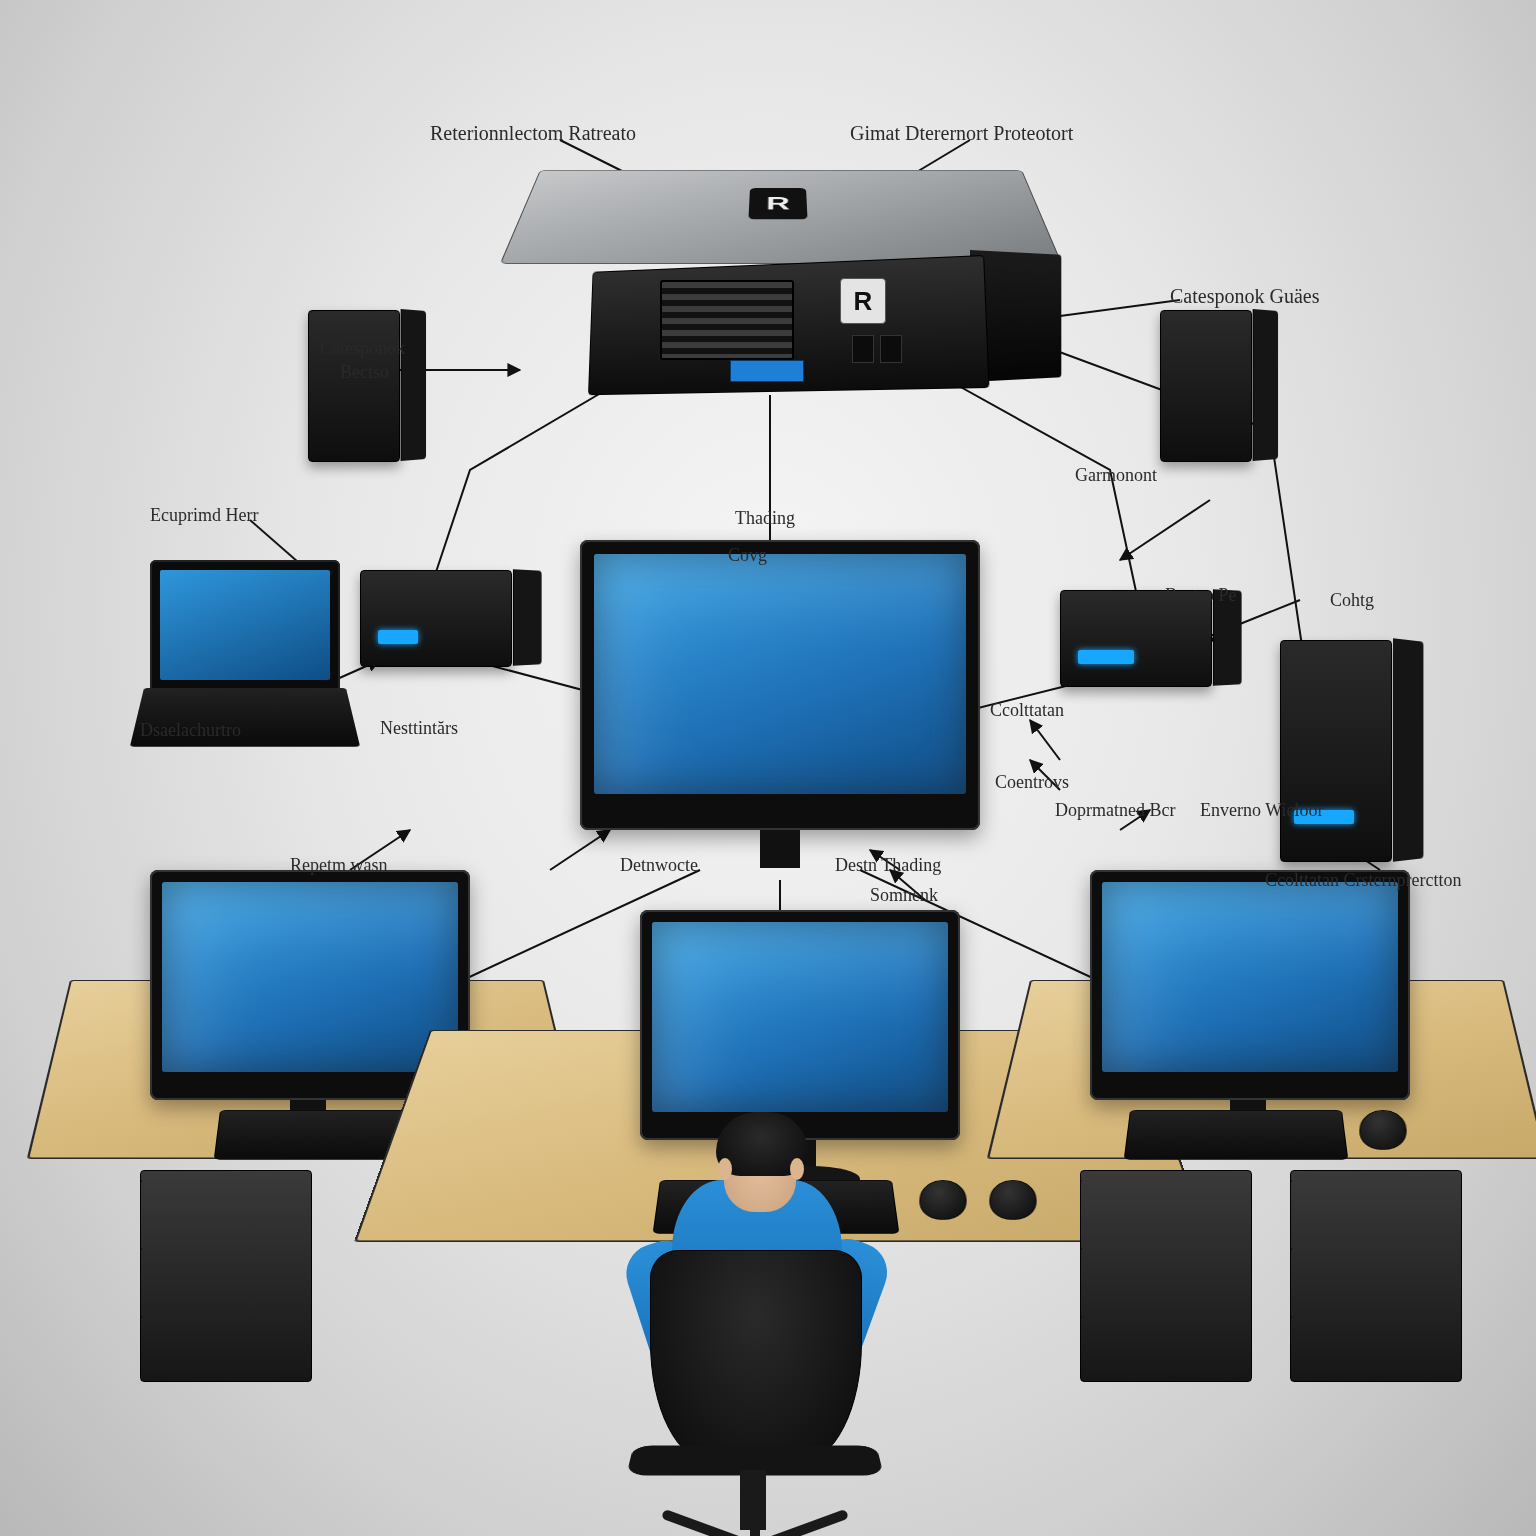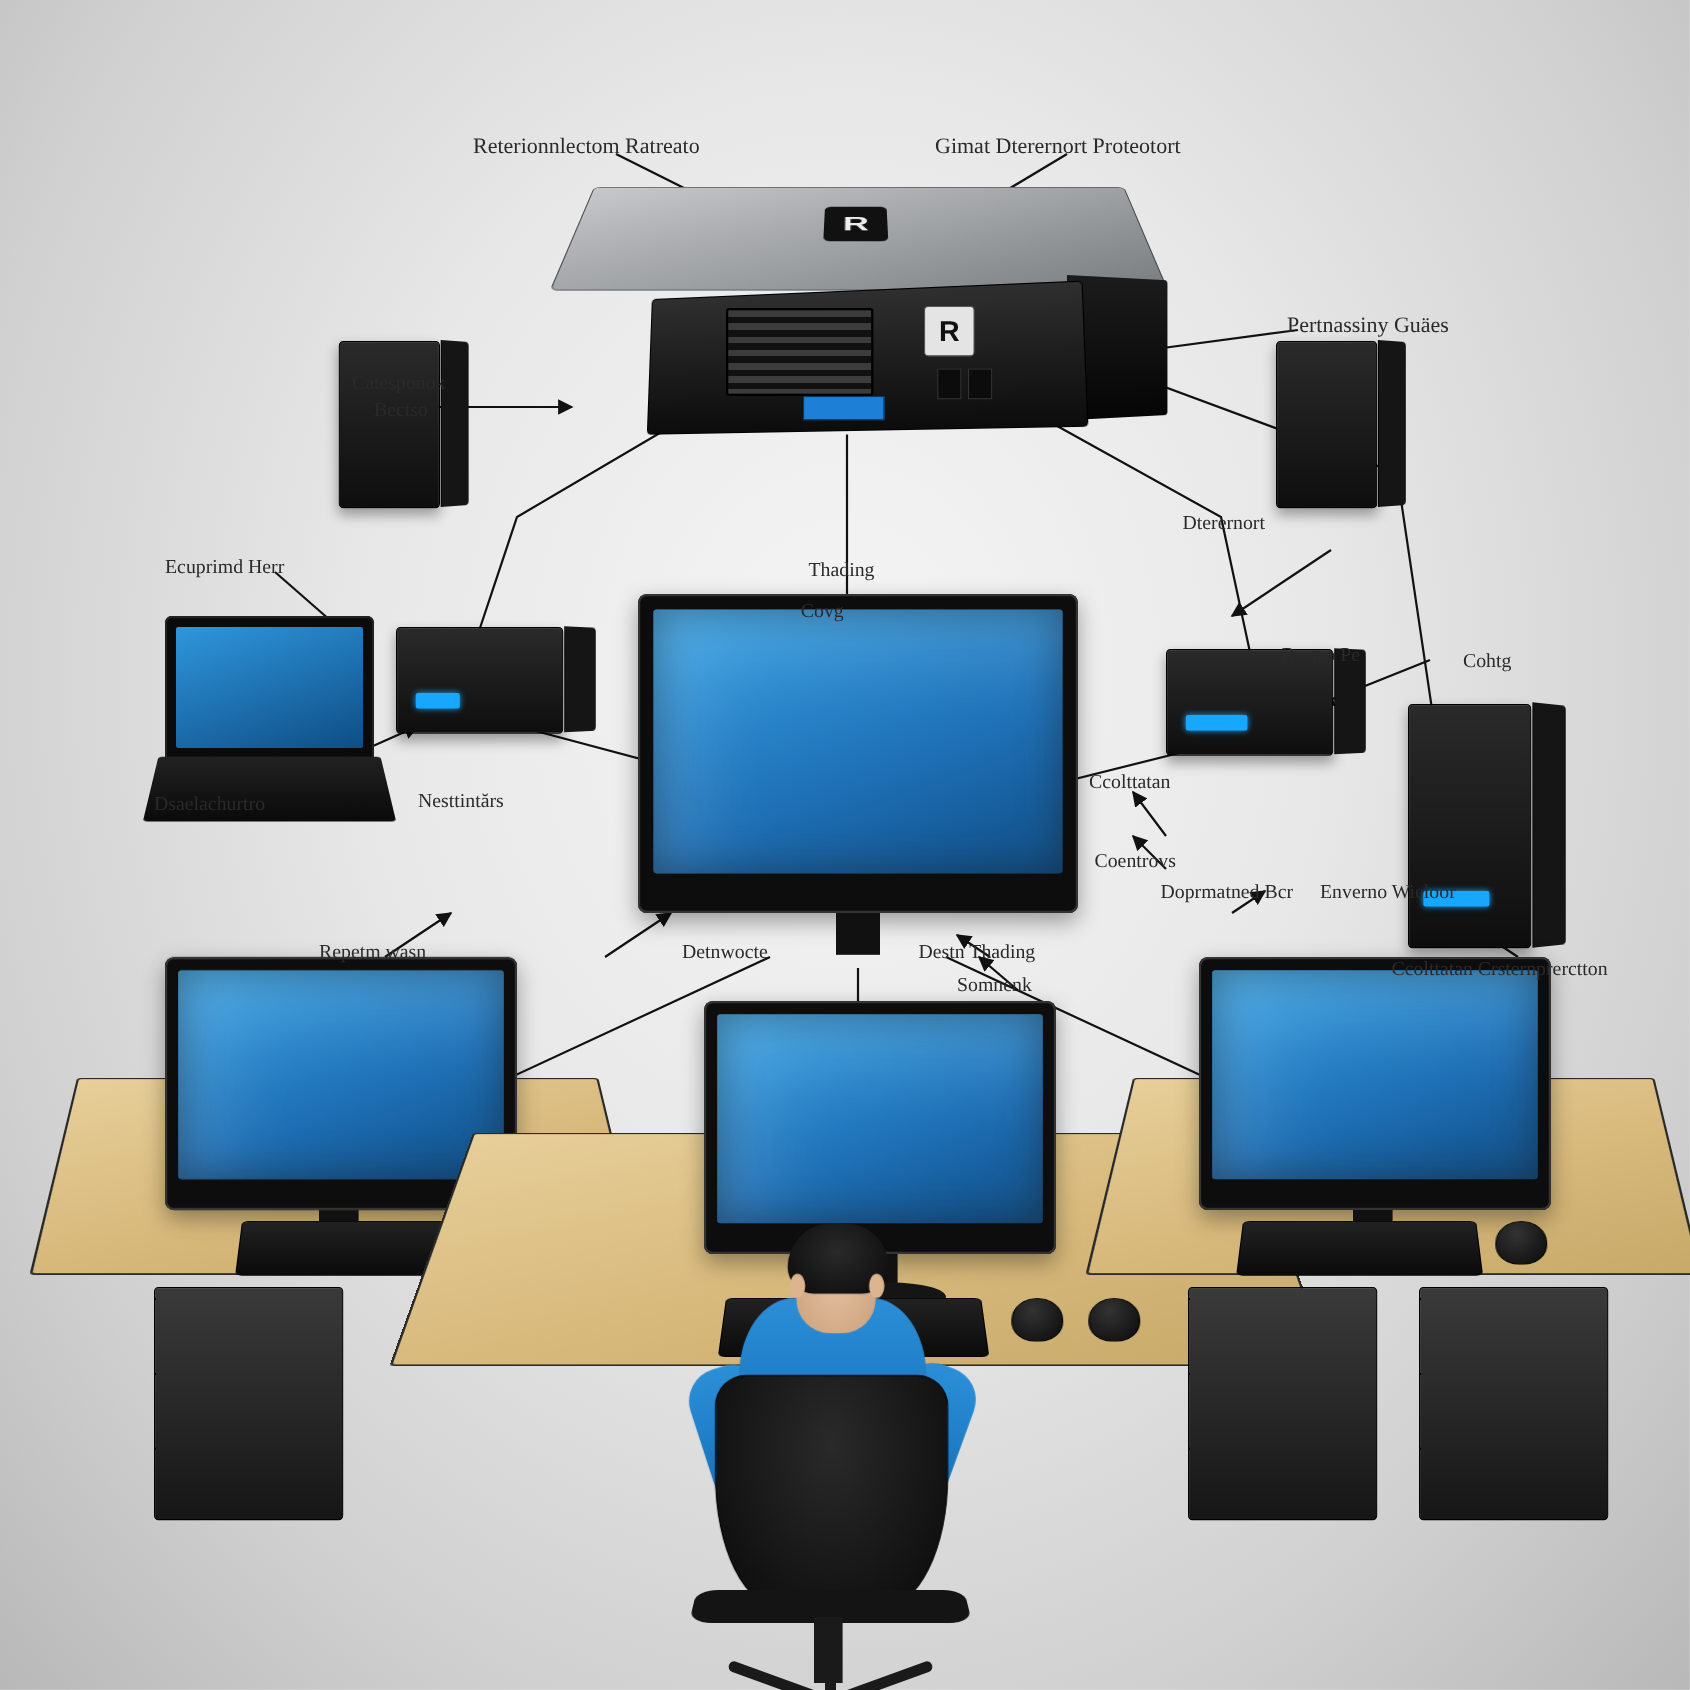--- a/index.html
+++ b/index.html
@@ -282,29 +282,29 @@
   <div class="chairbase">
     <span style="left:0;top:10px;transform:rotate(20deg)"></span>
     <span style="left:100px;top:10px;transform:rotate(-20deg)"></span>
     <span style="left:50px;top:2px;transform:rotate(90deg)"></span>
 
   </div>
 </div>
 
 <div class="label" style="left:430px;top:122px">Reterionnlectom Ratreato</div>
 <div class="label" style="left:850px;top:122px">Gimat Dterernort Proteotort</div>
-<div class="label" style="left:1170px;top:285px">Pertnassiny Guäes</div>
+<div class="label" style="left:1170px;top:285px">Catesponok Guäes</div>
 <div class="label sm" style="left:320px;top:338px">Catesponok</div>
 <div class="label sm" style="left:340px;top:362px">Bectso</div>
 <div class="label sm" style="left:150px;top:505px">Ecuprimd Herr</div>
 <div class="label sm" style="left:140px;top:720px">Dsaelachurtro</div>
 <div class="label sm" style="left:380px;top:718px">Nesttintărs</div>
 <div class="label sm" style="left:735px;top:508px">Thading</div>
 <div class="label sm" style="left:728px;top:545px">Covg</div>
-<div class="label sm" style="left:1075px;top:465px">Dterernort</div>
+<div class="label sm" style="left:1075px;top:465px">Garmonont</div>
 <div class="label sm" style="left:1165px;top:585px">Bectso Pe</div>
 <div class="label sm" style="left:1330px;top:590px">Cohtg</div>
 <div class="label sm" style="left:990px;top:700px">Ccolttatan</div>
 <div class="label sm" style="left:995px;top:772px">Coentrovs</div>
 <div class="label sm" style="left:1055px;top:800px">Doprmatned Bcr</div>
 <div class="label sm" style="left:1200px;top:800px">Enverno Wieloor</div>
 <div class="label sm" style="left:1265px;top:870px">Ccolttatan Crsternprerctton</div>
 <div class="label sm" style="left:620px;top:855px">Detnwocte</div>
 <div class="label sm" style="left:290px;top:855px">Repetm wasn</div>
 <div class="label sm" style="left:835px;top:855px">Destn Thading</div>

